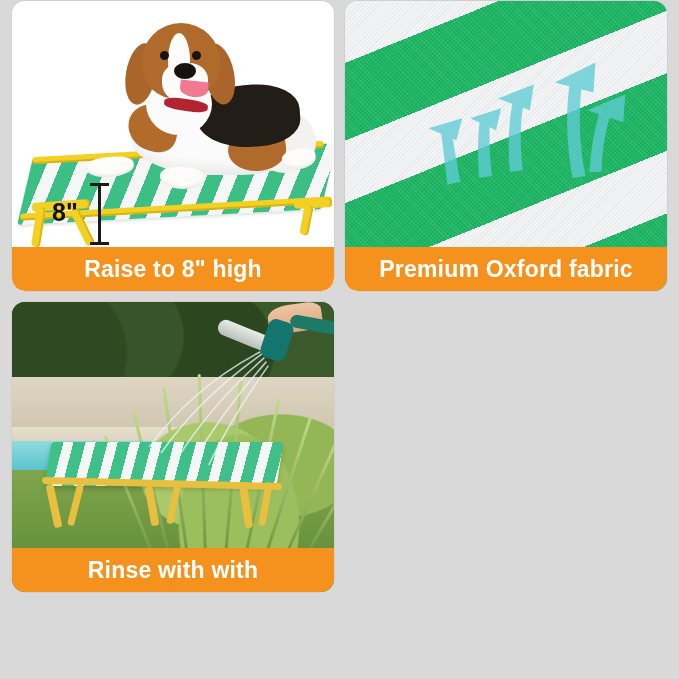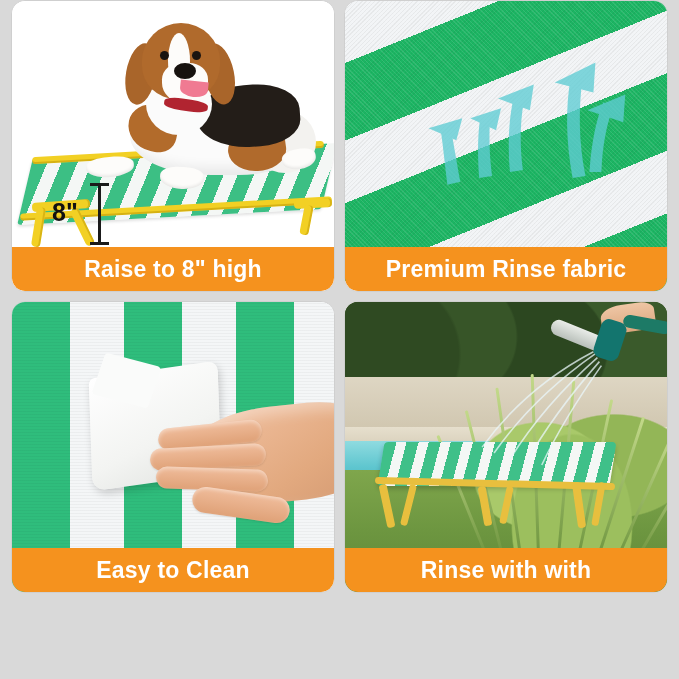--- a/index.html
+++ b/index.html
@@ -558,37 +558,23 @@
             <path d="M126,118 L157,108 L152,130 Z"></path>
             <path d="M166,172 C163,140 166,112 170,96 L181,96 C177,114 175,142 179,170 Z"></path>
             <path d="M154,98 L190,84 L186,110 Z"></path>
             <path d="M229,178 C222,140 222,106 227,78 L239,78 C235,108 235,142 242,176 Z"></path>
             <path d="M211,82 L252,62 L250,92 Z"></path>
             <path d="M246,172 C248,140 254,116 260,102 L270,106 C264,122 259,144 258,172 Z"></path>
             <path d="M244,110 L282,94 L280,122 Z"></path>
           </g>
         </svg>
       </div>
-      <div class="caption">Premium Rinse fabric</div>
+      <div class="caption">Premium Oxford fabric</div>
     </div>
 
-    <div class="panel p3">
-      <div class="media">
-        <div class="weave"></div>
-        <div class="cloth"></div>
-        <div class="hand">
-          <div class="palm"></div>
-          <div class="finger f1"></div>
-          <div class="finger f2"></div>
-          <div class="finger f3"></div>
-          <div class="finger thumb"></div>
-        </div>
-      </div>
-      <div class="caption">Easy to Clean</div>
-    </div>
 
     <div class="panel p4">
       <div class="media">
         <div class="sky"></div>
         <div class="trees"></div>
         <div class="wall"></div>
         <div class="wall2"></div>
         <div class="pool"></div>
         <div class="grass"></div>
 

